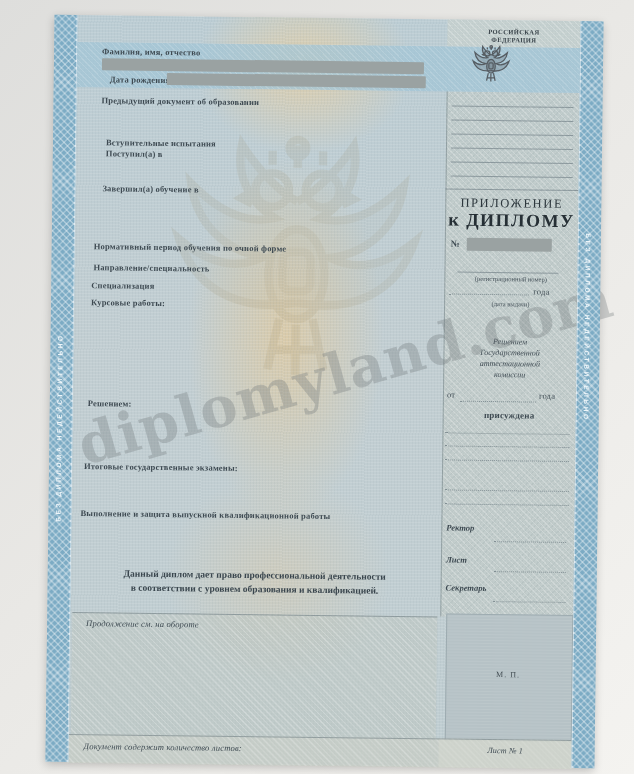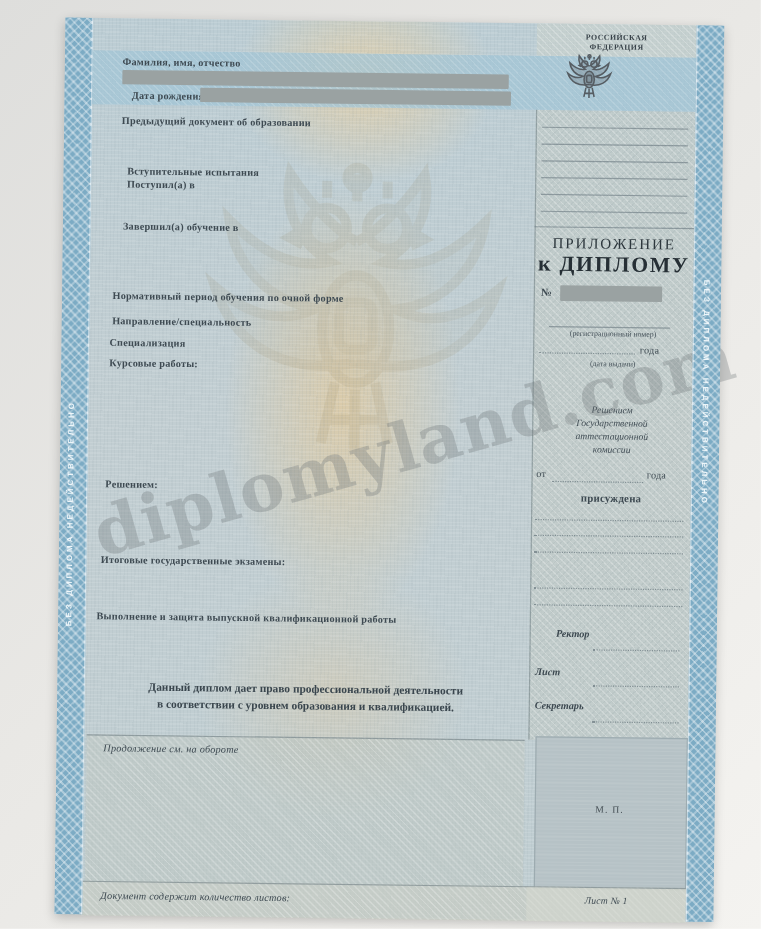--- a/index.html
+++ b/index.html
@@ -186,21 +186,21 @@
     <div class="abs dotline" style="left:410px;top:381px;width:76px;"></div>
     <div class="abs lbl" style="left:489px;top:370px;font-weight:normal;font-size:8.5px;">года</div>
     <div class="abs lbl" style="left:393px;top:390px;width:133px;text-align:center;font-size:9px;">присуждена</div>
 
     <div class="abs dotline" style="left:396px;top:413px;width:124px;"></div>
     <div class="abs dotline" style="left:396px;top:426px;width:124px;"></div>
     <div class="abs dotline" style="left:396px;top:440px;width:124px;"></div>
     <div class="abs dotline" style="left:396px;top:470px;width:124px;"></div>
     <div class="abs dotline" style="left:396px;top:484px;width:124px;"></div>
 
-    <div class="abs sig-label" style="left:398px;top:503px;margin-left:17px;">Ректор</div>
+    <div class="abs sig-label" style="left:398px;top:503px;">Ректор</div>
     <div class="abs dotline" style="left:446px;top:521px;width:72px;"></div>
     <div class="abs sig-label" style="left:398px;top:535px;">Лист</div>
     <div class="abs dotline" style="left:446px;top:551px;width:72px;"></div>
     <div class="abs sig-label" style="left:398px;top:563px;">Секретарь</div>
     <div class="abs dotline" style="left:446px;top:581px;width:72px;"></div>
 
     <div class="abs lbl" style="left:48px;top:80px;">Предыдущий документ об образовании</div>
     <div class="abs lbl" style="left:53px;top:122px;">Вступительные испытания</div>
     <div class="abs lbl" style="left:53px;top:133px;">Поступил(а) в</div>
     <div class="abs lbl" style="left:50px;top:168px;">Завершил(а) обучение в</div>

